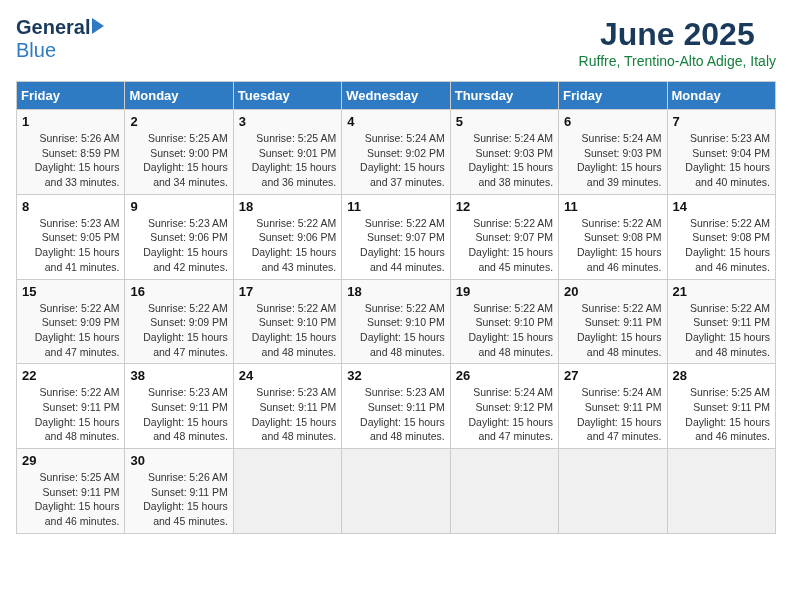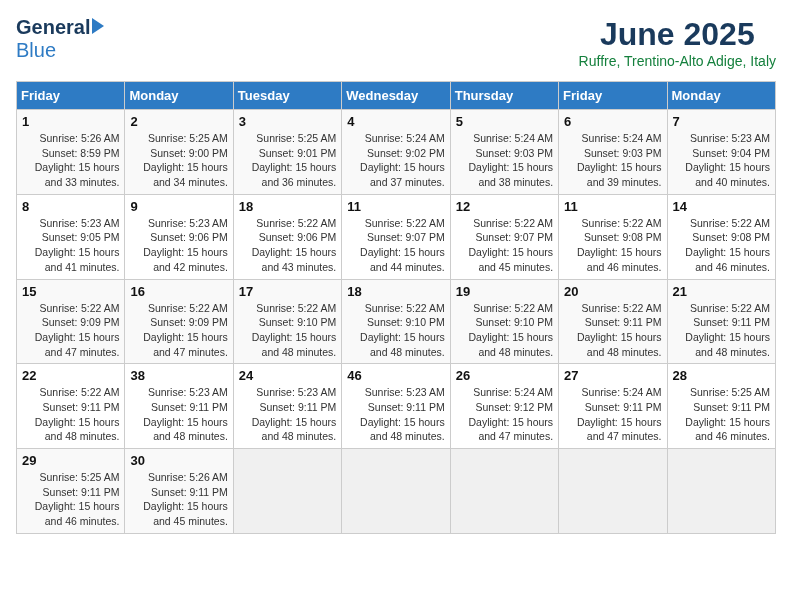--- a/index.html
+++ b/index.html
@@ -310,21 +310,21 @@
       </td>
         <td>
         <span class="day-num">24</span>
         <div class="day-info">
           Sunrise: 5:23 AM<br>
           Sunset: 9:11 PM<br>
           Daylight: 15 hours and 48 minutes.
         </div>
       </td>
         <td>
-        <span class="day-num">46</span>
+        <span class="day-num">32</span>
         <div class="day-info">
           Sunrise: 5:23 AM<br>
           Sunset: 9:11 PM<br>
           Daylight: 15 hours and 48 minutes.
         </div>
       </td>
         <td>
         <span class="day-num">26</span>
         <div class="day-info">
           Sunrise: 5:24 AM<br>

